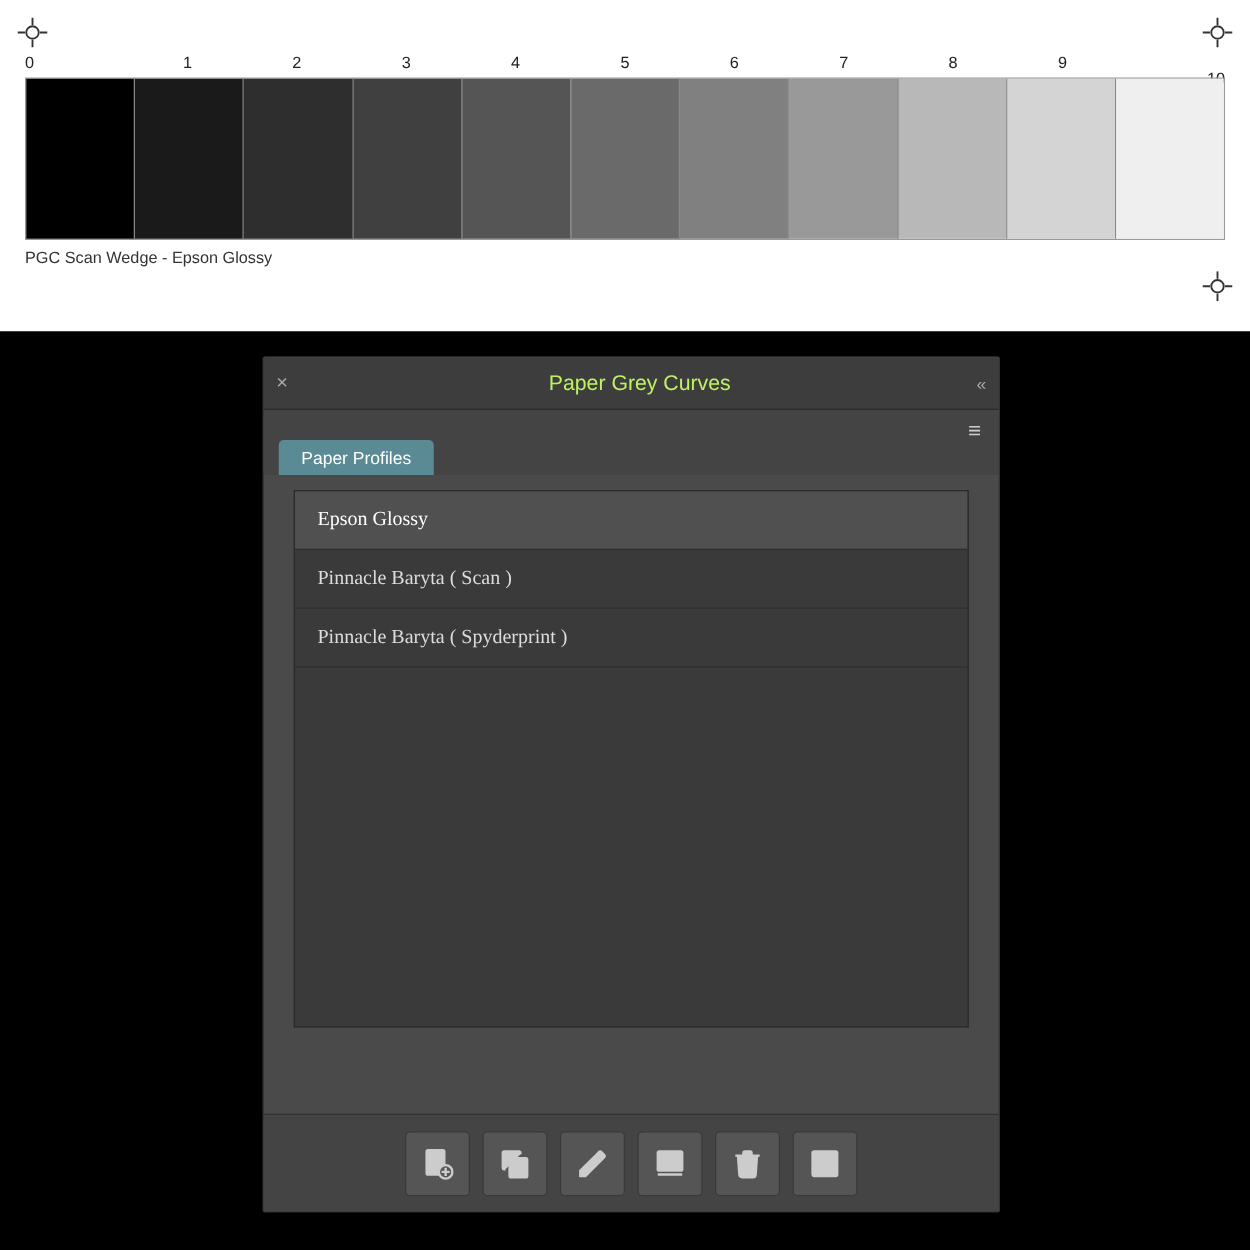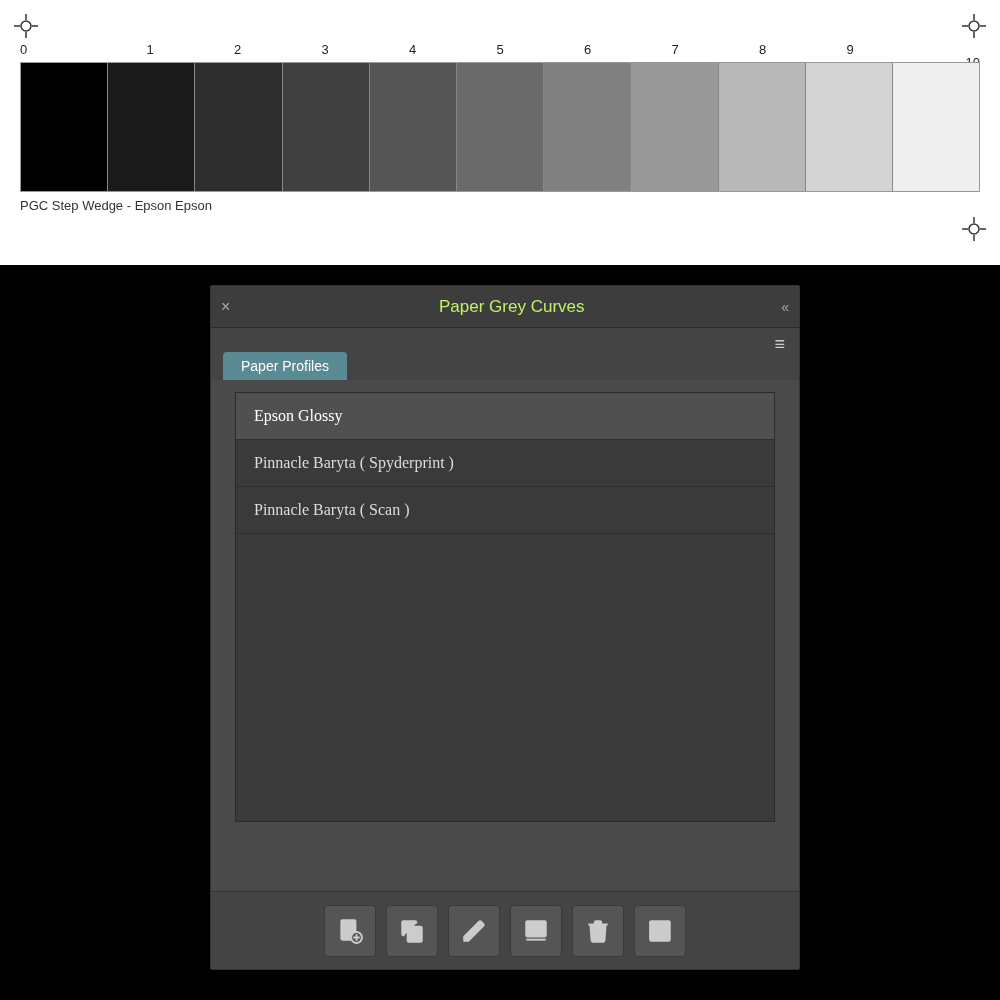--- a/index.html
+++ b/index.html
@@ -276,43 +276,43 @@
       <div class="swatch" style="background: rgb(64, 64, 64);"></div>
       <div class="swatch" style="background: rgb(85, 85, 85);"></div>
       <div class="swatch" style="background: rgb(106, 106, 106);"></div>
       <div class="swatch" style="background: rgb(128, 128, 128);"></div>
       <div class="swatch" style="background: rgb(153, 153, 153);"></div>
       <div class="swatch" style="background: rgb(184, 184, 184);"></div>
       <div class="swatch" style="background: rgb(212, 212, 212);"></div>
       <div class="swatch" style="background: rgb(239, 239, 239);"></div>
     </div>
 
-  <div class="caption">PGC Step Wedge - Epson Epson</div>
+  <div class="caption">PGC Scan Wedge - Epson Glossy</div>
 </div>
 
 <div class="dialog">
 
   <div class="dialog-titlebar">
     <button class="close-btn">×</button>
     <span class="dialog-title">Paper Grey Curves</span>
     <button class="dialog-collapse-btn">«</button>
   </div>
 
   <div class="tabs-area">
     <button class="tab">Paper Profiles</button>
   </div>
 
   <button class="menu-btn">≡</button>
 
   <div class="panel-body">
 
     <div class="list-container" id="profile-list">
     <div class="list-item selected">Epson Glossy</div>
+        <div class="list-item">Pinnacle Baryta ( Scan )</div>
         <div class="list-item">Pinnacle Baryta ( Spyderprint )</div>
-        <div class="list-item">Pinnacle Baryta ( Scan )</div>
       </div>
   </div>
 
   <div class="toolbar">
 
     <button class="tool-btn" title="New Profile">
       <svg viewBox="0 0 24 24" fill="none" stroke="#ccc" stroke-width="1.8">
         <rect x="4" y="2" width="13" height="18" rx="1"></rect>
         <line x1="8" y1="7" x2="14" y2="7"></line>
         <line x1="8" y1="10" x2="14" y2="10"></line>

